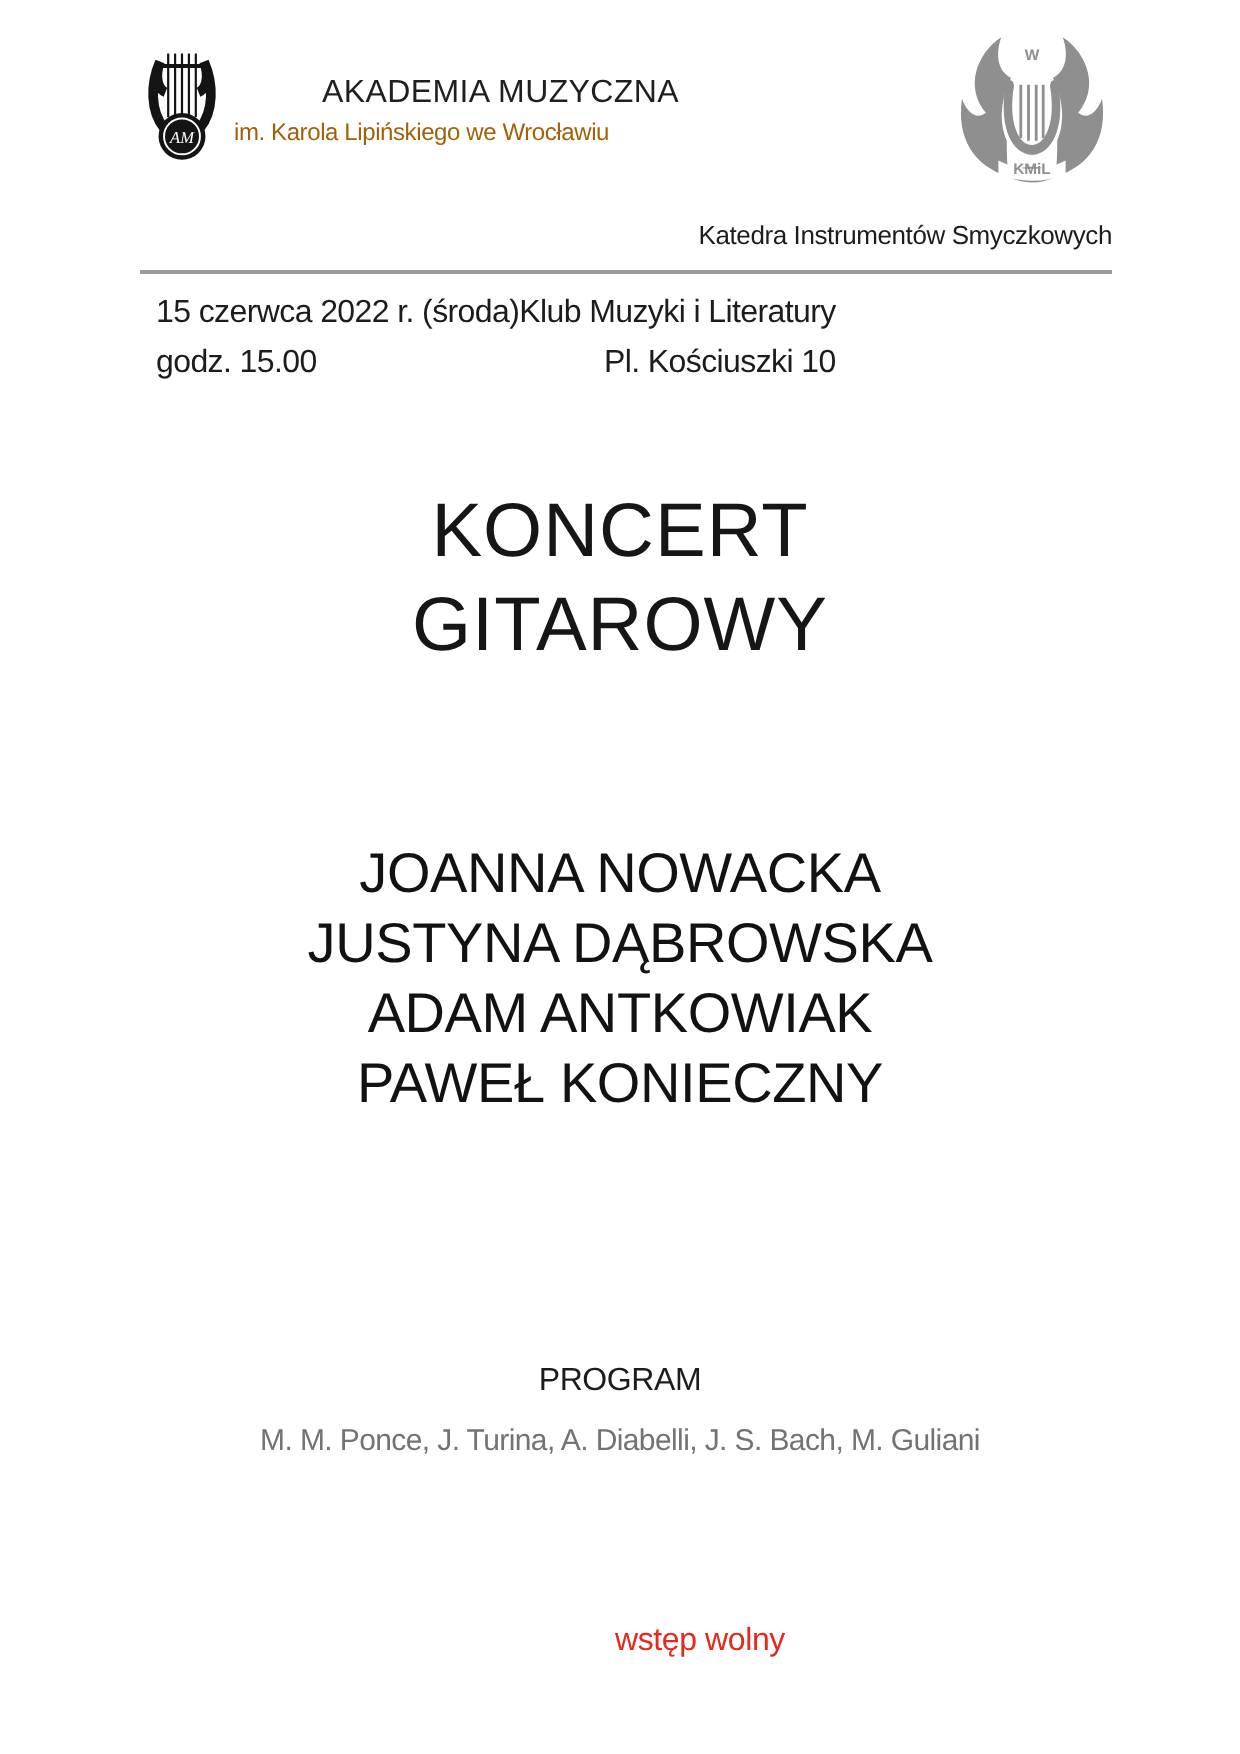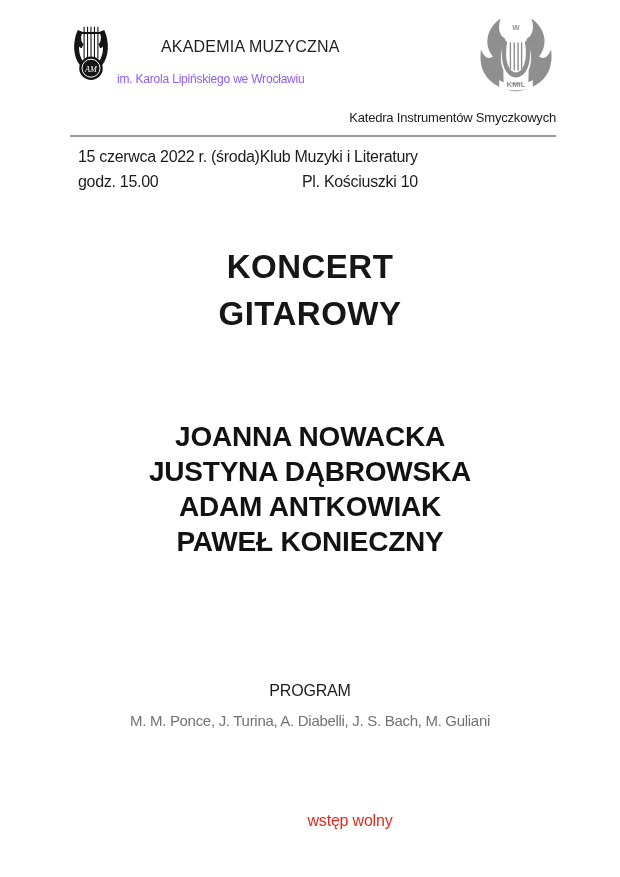--- a/index.html
+++ b/index.html
@@ -28,22 +28,22 @@
   }
   .academy-name {
     font-size: 16px;
     letter-spacing: 0.2px;
     color: #1f1f1f;
     margin-left: 44px;
   }
   .academy-sub {
     font-size: 12px;
     letter-spacing: -0.2px;
-    margin-top: 16px;
-    color: #8b5cf6;
+    margin-top: 3px;
+    color: #a16207;
   }
   .logo-right {
     position: absolute;
     left: 474px; top: 12px;
     width: 84px; height: 86px;
   }
   .katedra {
     position: absolute;
     right: 64px; top: 110px;
     font-size: 13px;
@@ -71,37 +71,37 @@
   .info-right { text-align: right; }
 
   
   .centered {
     position: absolute;
     left: 0; width: 100%;
     text-align: center;
   }
   .title-block {
     top: 243px;
-    font-size: 33px;
+    font-size: 38px;
     line-height: 47px;
-    font-weight: 700;
+    font-weight: 400;
     letter-spacing: 0.5px;
     color: #161616;
   }
   .subtitle-block {
     top: 337px;
     font-style: italic;
     font-size: 23px;
     line-height: 31px;
     letter-spacing: -0.2px;
     color: #1b1b1b;
   }
   .names-block {
     top: 419px;
-    font-weight: bold;
+    font-weight: normal;
     font-size: 28px;
     line-height: 35px;
     letter-spacing: -0.2px;
     color: #121212;
   }
   .program-heading {
     top: 682px;
     font-size: 16px;
     letter-spacing: -0.2px;
   }

